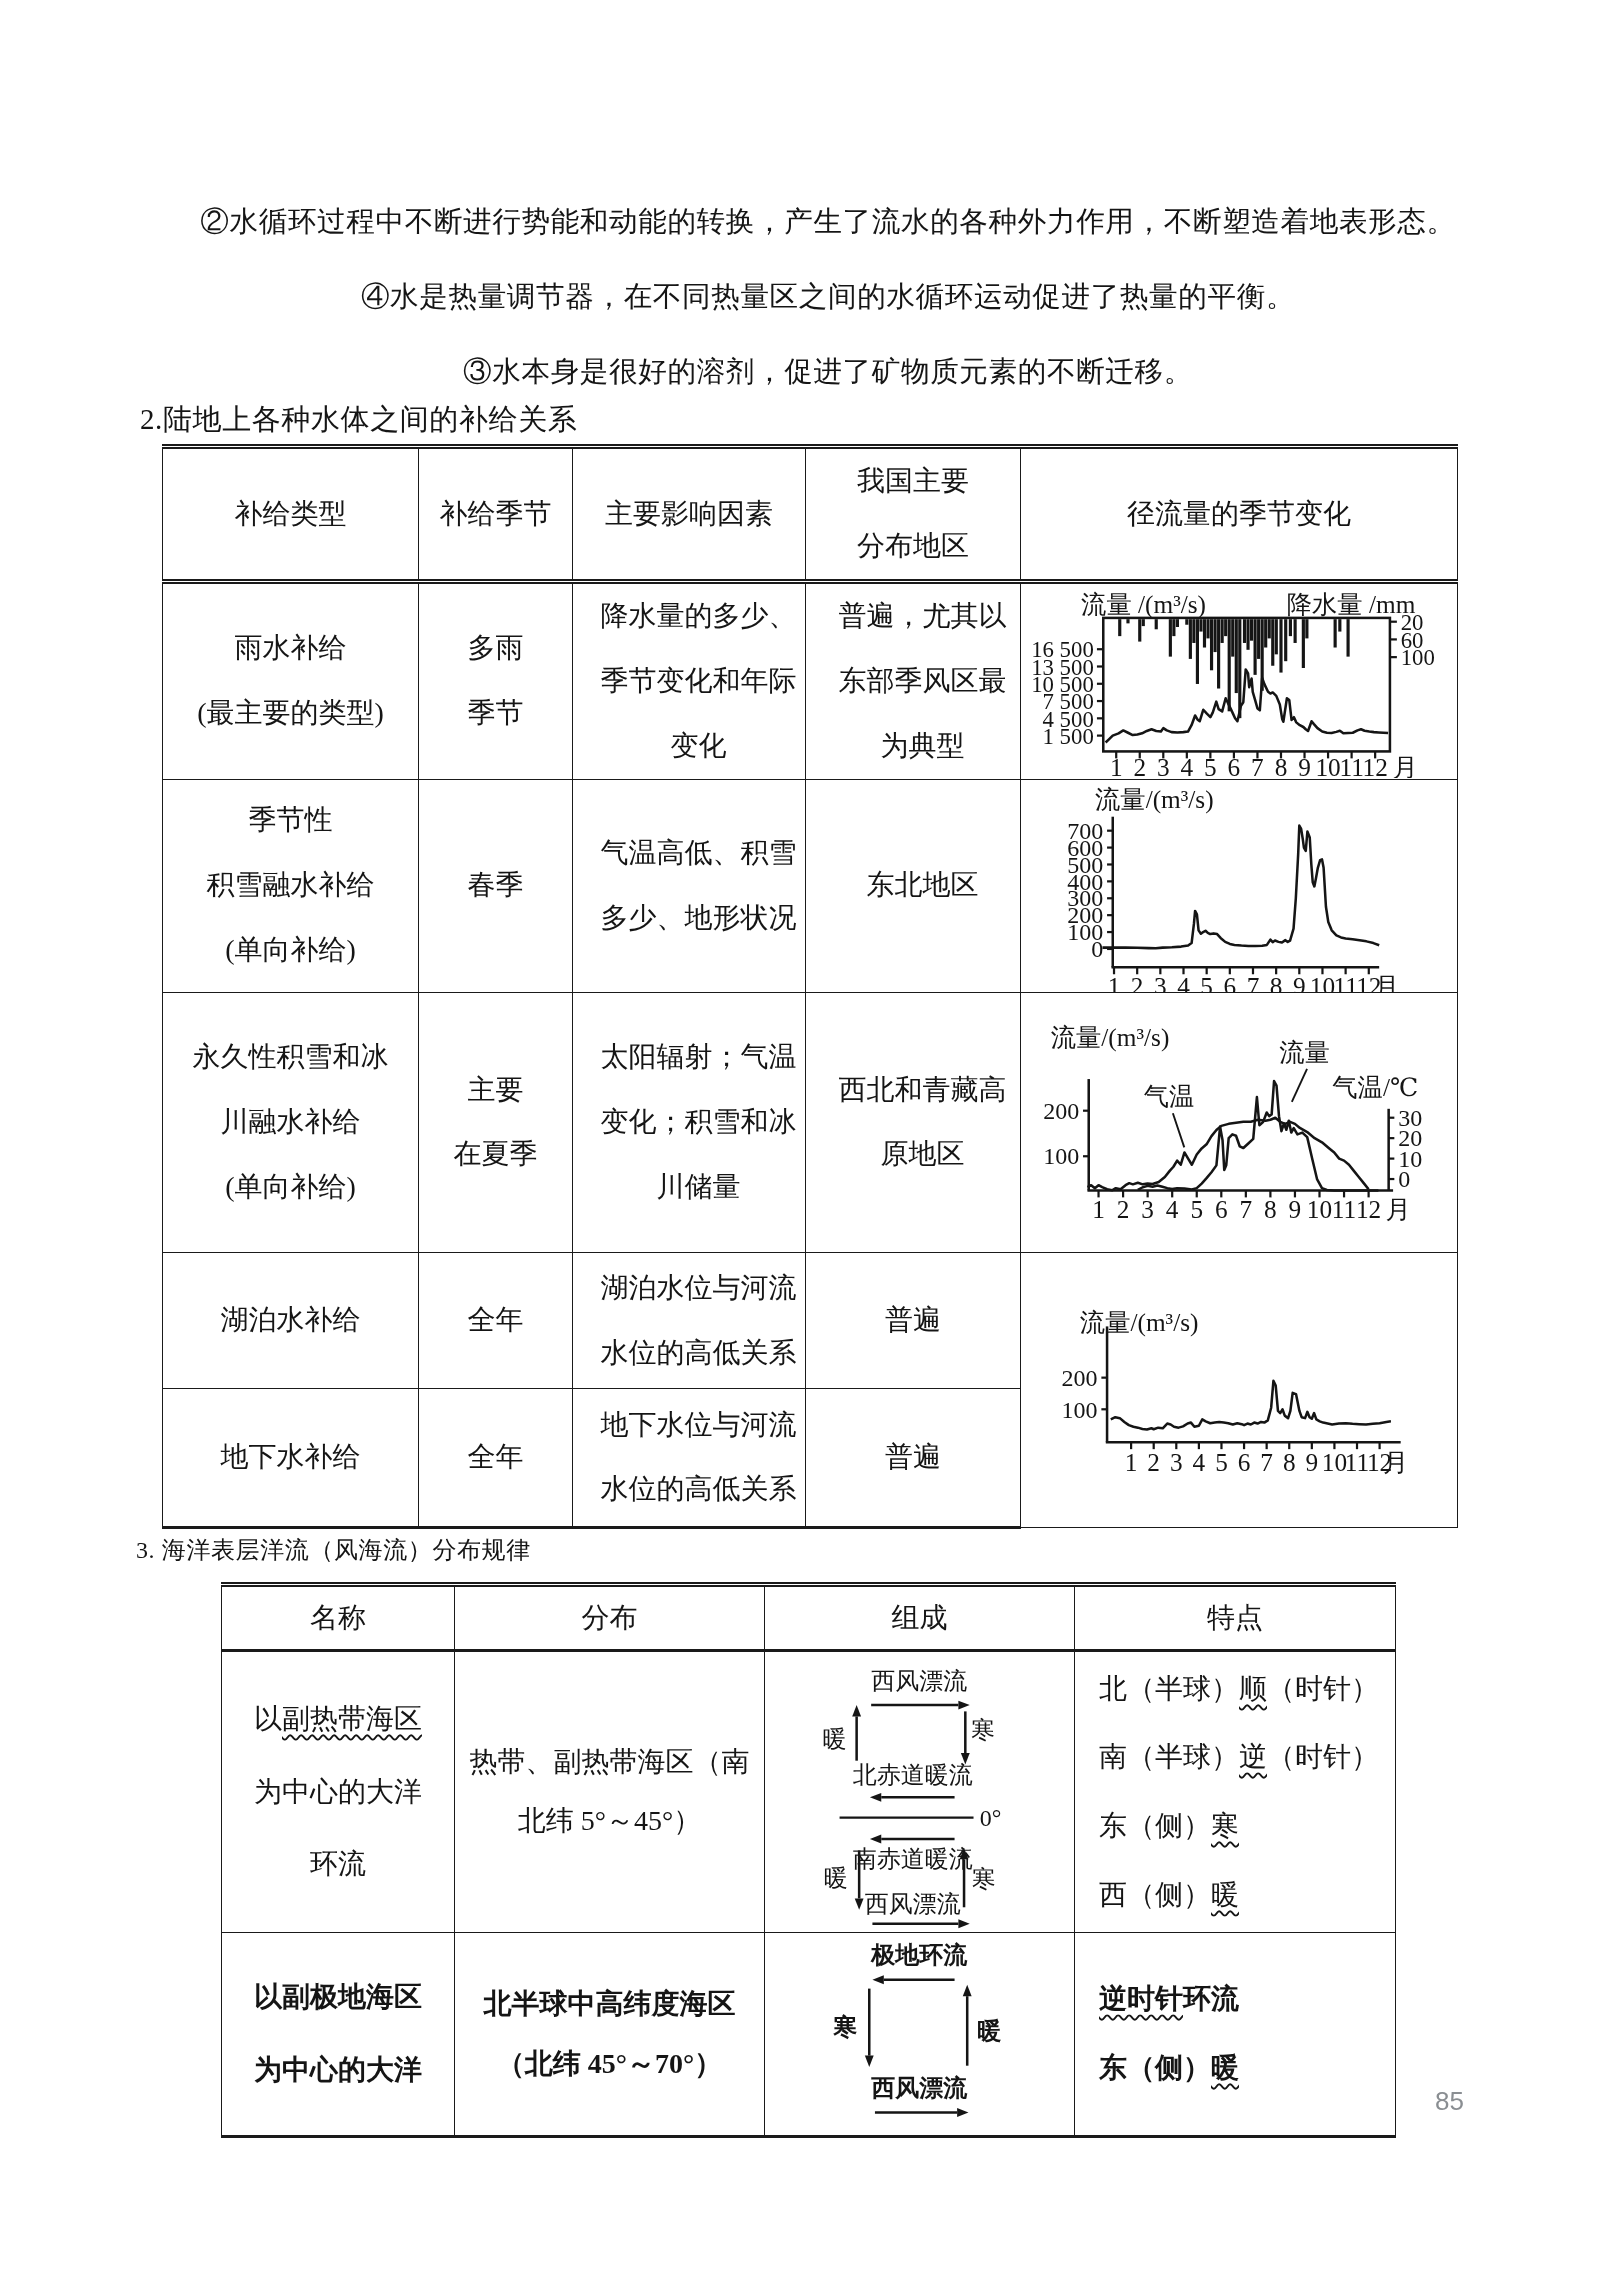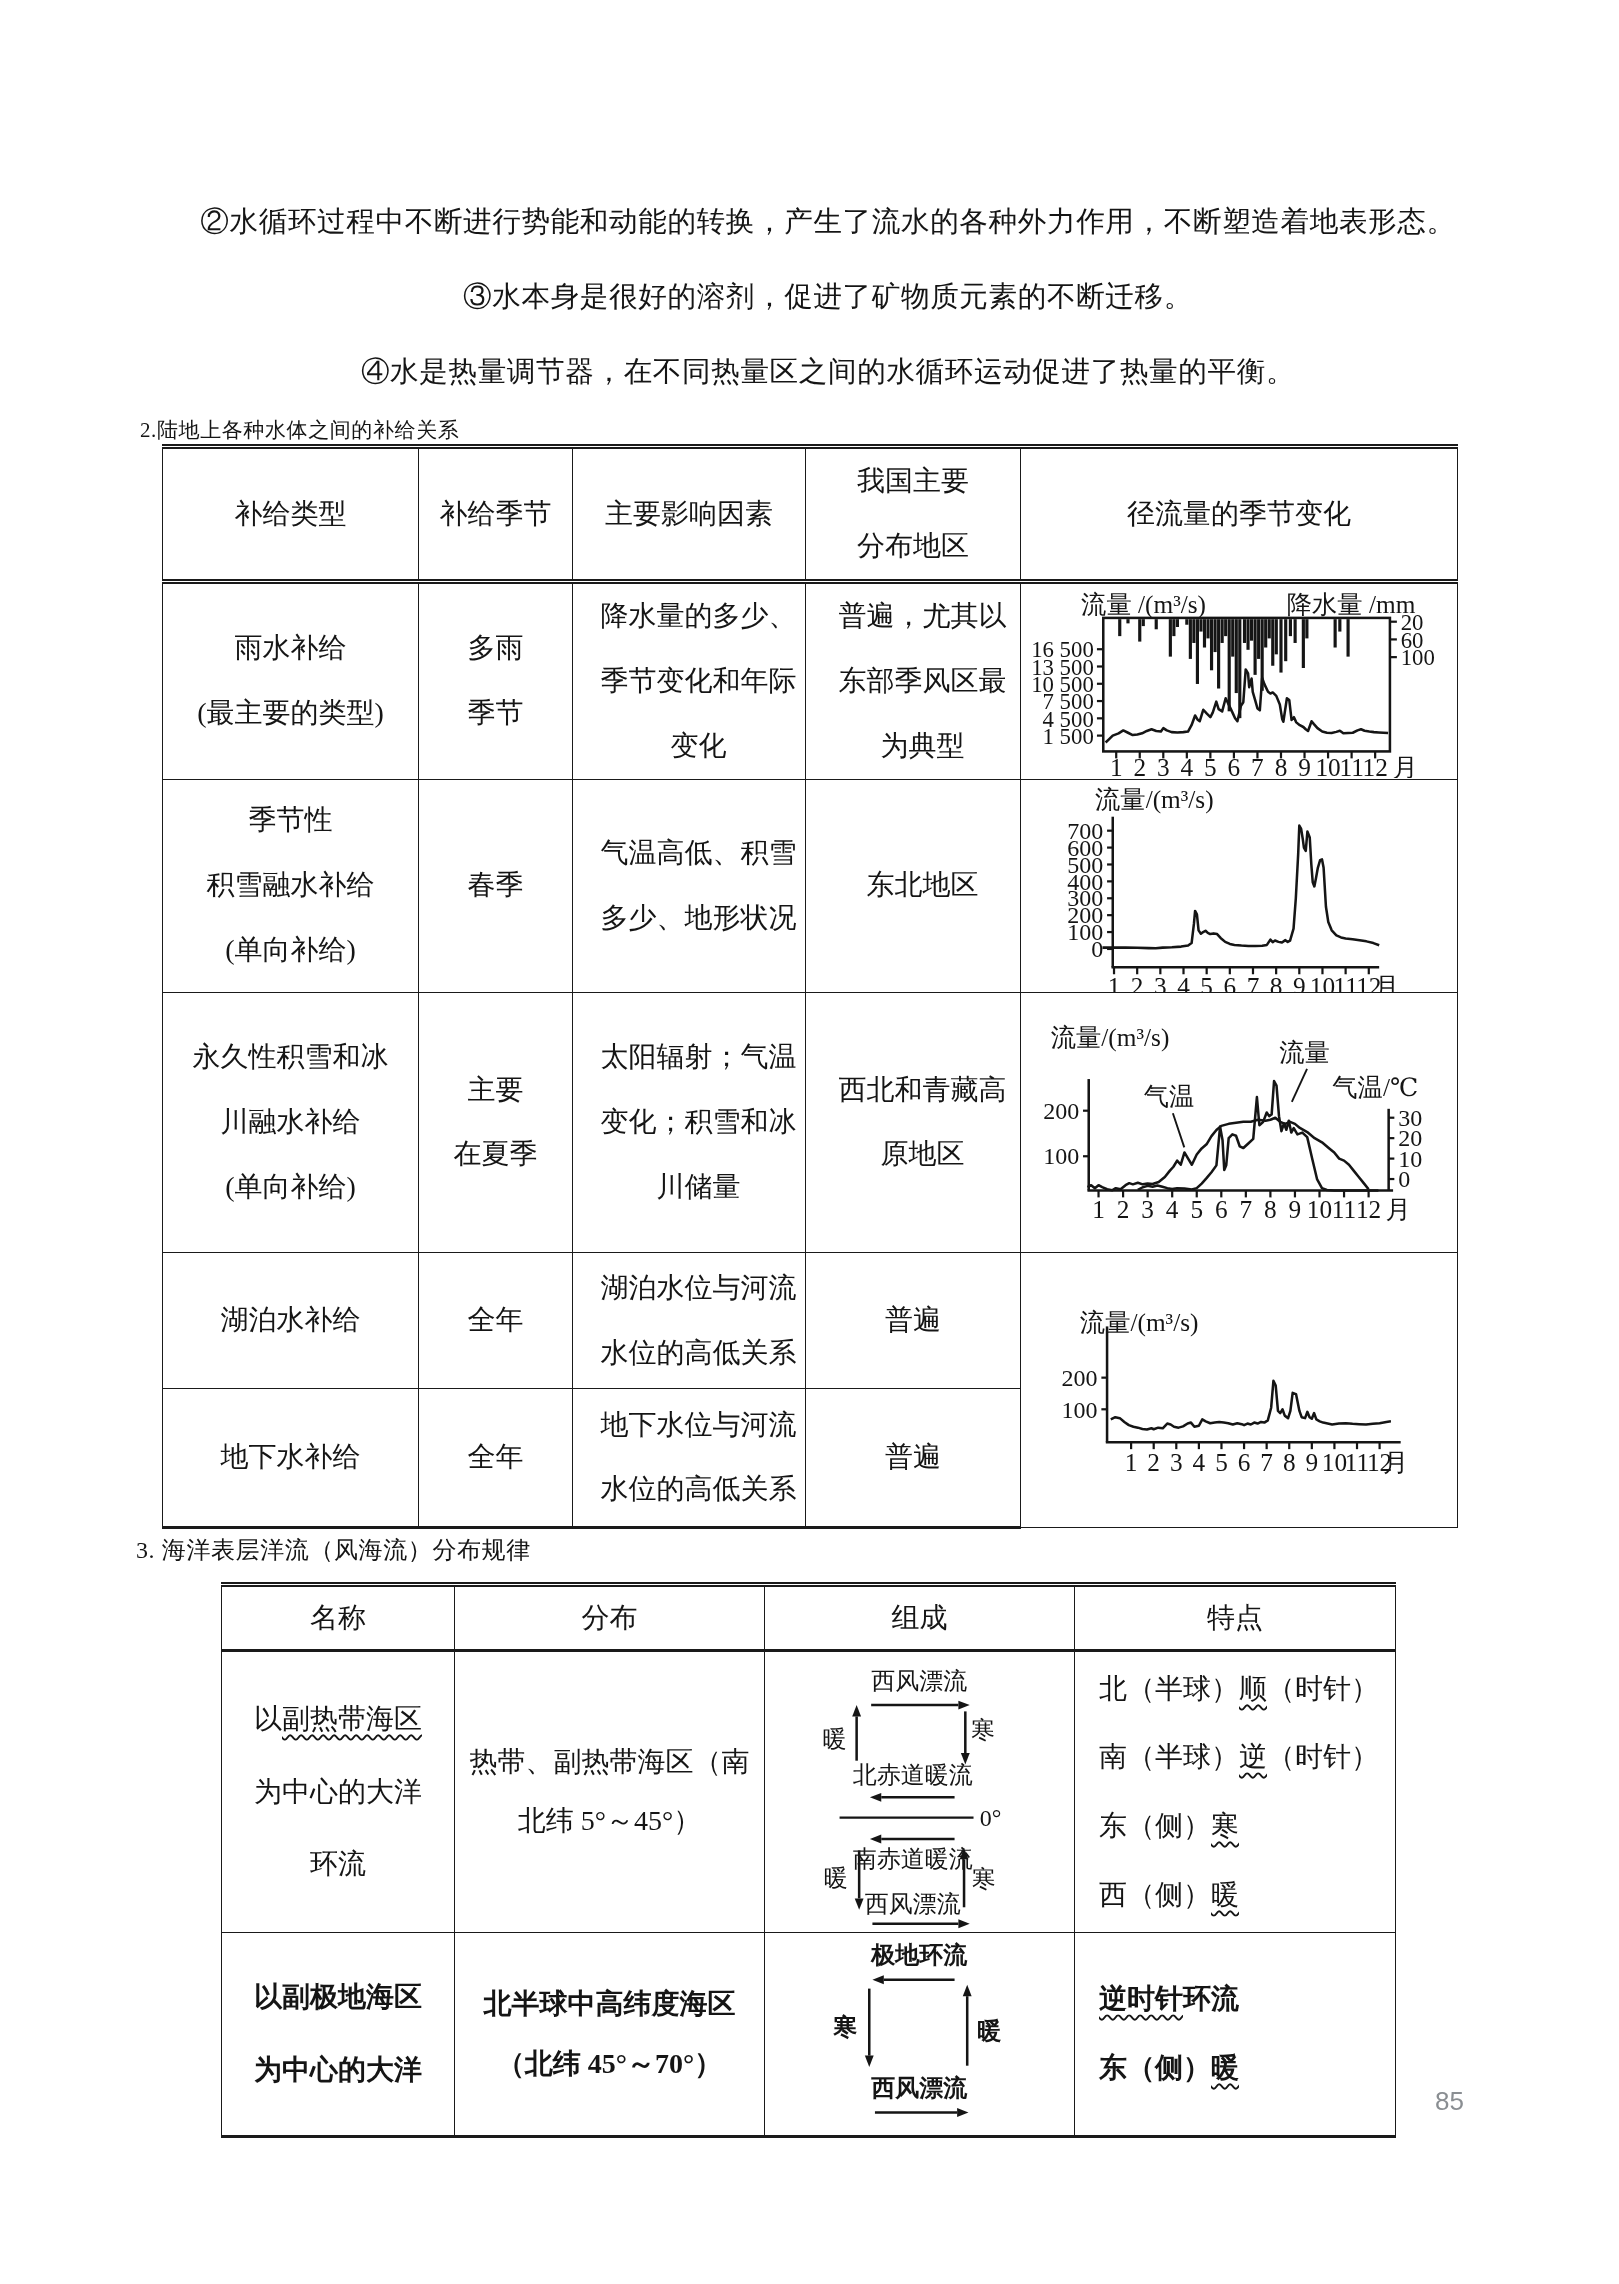--- a/index.html
+++ b/index.html
@@ -3,21 +3,21 @@
 <meta charset="utf-8">
 <style>
   html,body{margin:0;padding:0;background:#ffffff;}
   .page{
     position:relative;width:1620px;height:2284px;background:#ffffff;
     font-family:"Liberation Serif","DejaVu Serif",serif;
     color:#151515;overflow:hidden;
   }
   .intro{position:absolute;left:200px;top:202px;width:1256px;font-size:28.6px;}
   .intro div{margin-bottom:36px;letter-spacing:0.6px;text-align:center;}
-  .h2{position:absolute;left:140px;top:416px;font-size:21px;letter-spacing:0.6px;}
+  .h2{position:absolute;left:140px;top:400px;font-size:29px;letter-spacing:0.6px;}
   .h3{position:absolute;left:136px;top:1534px;font-size:24px;letter-spacing:0.6px;}
 
   table{border-collapse:collapse;table-layout:fixed;position:absolute;}
   td,th{border:1.9px solid #1a1a1a;font-weight:normal;vertical-align:middle;
         text-align:center;font-size:28px;padding:0 5px;overflow:hidden;}
   .t2{left:162px;top:444px;width:1294px;}
   .t2 th{border-top:5.7px double #1a1a1a;border-bottom:5.7px double #1a1a1a;}
   .t2 tr:last-child td{border-bottom:3.2px solid #1a1a1a;}
   .t3{left:221px;top:1582px;width:1174px;border-radius:14px;}
   .t3 th{border-top:5.7px double #1a1a1a;border-bottom:3.2px solid #1a1a1a;}
@@ -35,22 +35,22 @@
   .pagenum{position:absolute;left:1435px;top:2086px;font-size:26px;color:#8a8e92;
            font-family:"Liberation Sans","DejaVu Sans",sans-serif;}
 </style>
 </head>
 <body>
 
 <div class="page">
 
   <div class="intro">
     <div>②水循环过程中不断进行势能和动能的转换，产生了流水的各种外力作用，不断塑造着地表形态。</div>
+    <div>④水是热量调节器，在不同热量区之间的水循环运动促进了热量的平衡。</div>
     <div>③水本身是很好的溶剂，促进了矿物质元素的不断迁移。</div>
-    <div>④水是热量调节器，在不同热量区之间的水循环运动促进了热量的平衡。</div>
   </div>
 
   <div class="h2">2.陆地上各种水体之间的补给关系</div>
 
   <table class="t2">
     <colgroup>
         <col style="width:256px">
         <col style="width:154px">
         <col style="width:233px">
         <col style="width:215px">

